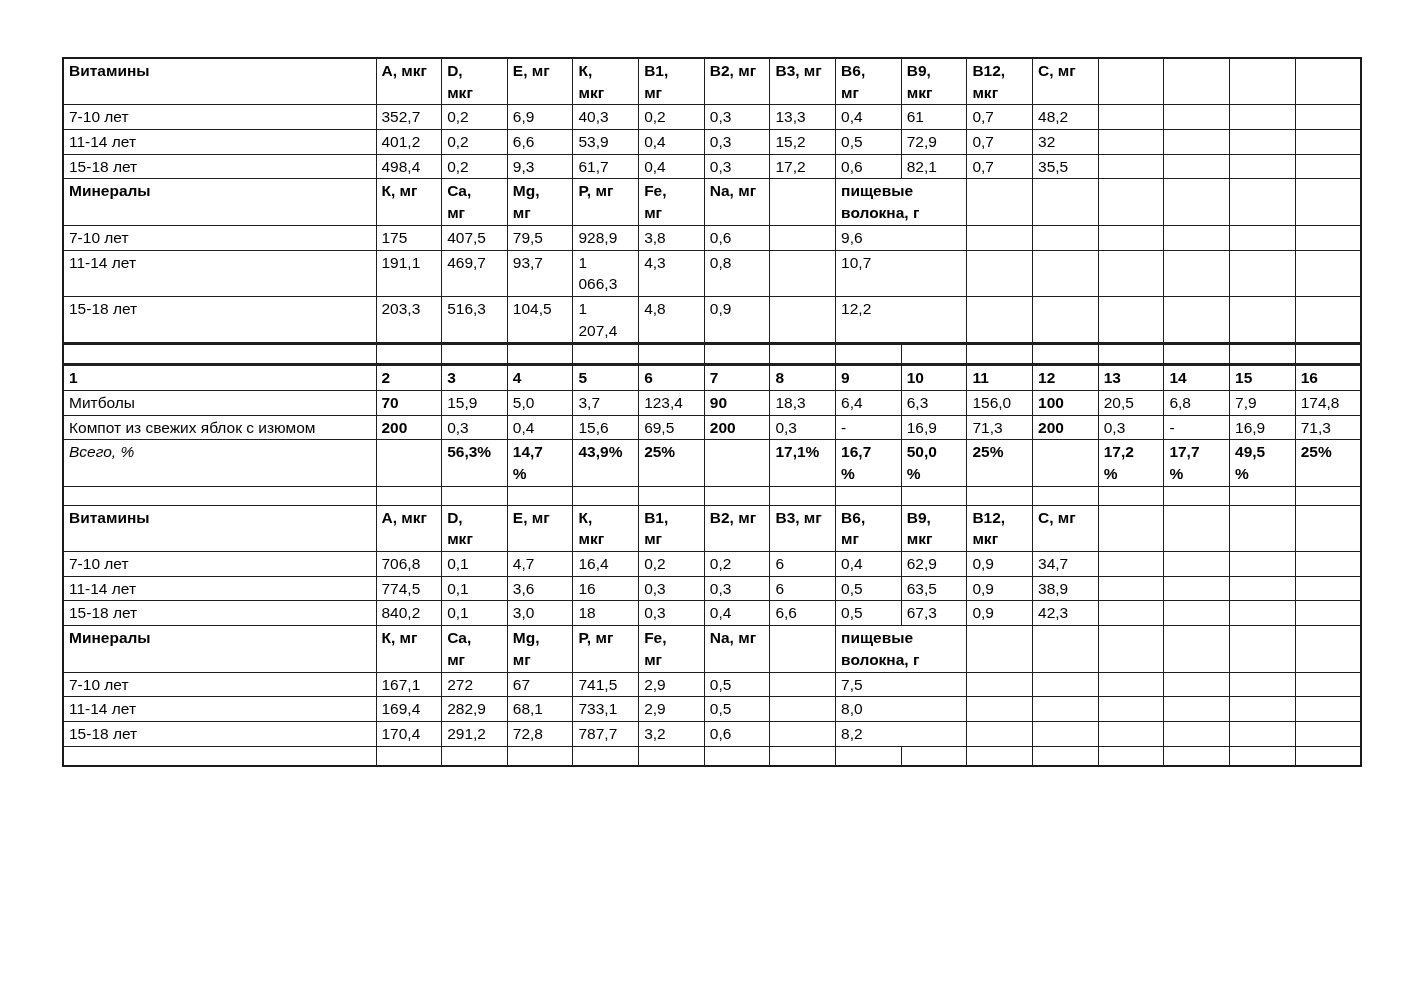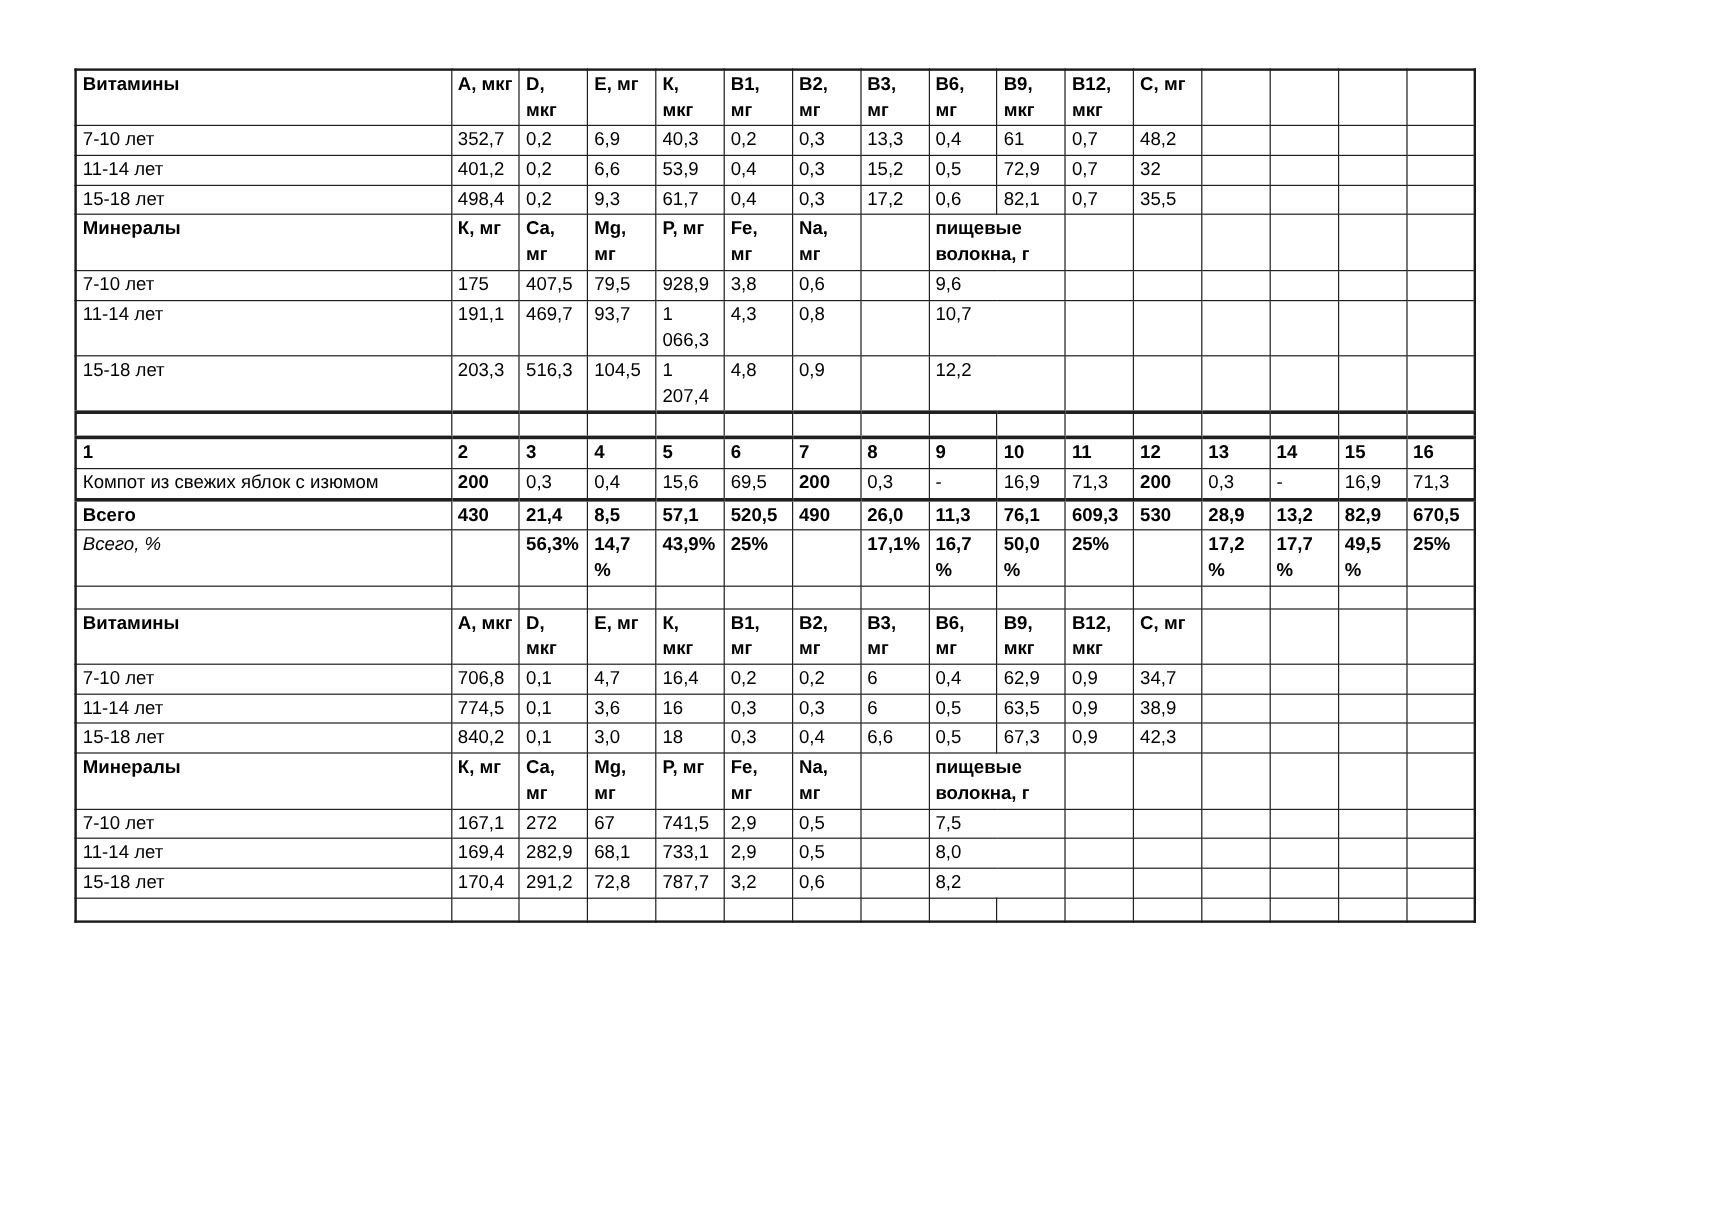--- a/index.html
+++ b/index.html
@@ -2,21 +2,21 @@
 <html><head>
 <meta charset="utf-8">
 <style>
   html,body { margin:0; padding:0; background:#ffffff; }
   .page {
     position:relative; width:1424px; height:1007px; background:#ffffff;
     font-family:"Liberation Sans", sans-serif; color:#000;
     overflow:hidden;
   }
   table.grid {
-    position:absolute; left:62px; top:57px; width:1168px;
+    position:absolute; left:62px; top:57px; width:1300px;
     border-collapse:collapse; table-layout:fixed;
     border:2.5px solid #1a1a1a;
   }
   col.c1 { width:313px; }
   td {
     border:1.5px solid #1f1f1f;
     padding:1px 5px;
     font-size:15.5px;
     line-height:1.4;
     vertical-align:top;
@@ -235,54 +235,54 @@
           <td class="b">9</td>
           <td class="b">10</td>
           <td class="b">11</td>
           <td class="b">12</td>
           <td class="b">13</td>
           <td class="b">14</td>
           <td class="b">15</td>
           <td class="b">16</td>
         </tr>
         <tr>
+          <td>Митболы</td>
+          <td class="b">70</td>
+          <td>15,9</td>
+          <td>5,0</td>
+          <td>3,7</td>
+          <td>123,4</td>
+          <td class="b">90</td>
+          <td>18,3</td>
+          <td>6,4</td>
+          <td>6,3</td>
+          <td>156,0</td>
+          <td class="b">100</td>
+          <td>20,5</td>
+          <td>6,8</td>
+          <td>7,9</td>
+          <td>174,8</td>
+        </tr>
+        <tr>
           <td>Компот из свежих яблок с изюмом</td>
           <td class="b">200</td>
           <td>0,3</td>
           <td>0,4</td>
           <td>15,6</td>
           <td>69,5</td>
           <td class="b">200</td>
           <td>0,3</td>
           <td>-</td>
           <td>16,9</td>
           <td>71,3</td>
           <td class="b">200</td>
           <td>0,3</td>
           <td>-</td>
           <td>16,9</td>
           <td>71,3</td>
-        </tr>
-        <tr class="thick">
-          <td class="b">Всего</td>
-          <td class="b">430</td>
-          <td class="b">21,4</td>
-          <td class="b">8,5</td>
-          <td class="b">57,1</td>
-          <td class="b">520,5</td>
-          <td class="b">490</td>
-          <td class="b">26,0</td>
-          <td class="b">11,3</td>
-          <td class="b">76,1</td>
-          <td class="b">609,3</td>
-          <td class="b">530</td>
-          <td class="b">28,9</td>
-          <td class="b">13,2</td>
-          <td class="b">82,9</td>
-          <td class="b">670,5</td>
         </tr>
         <tr>
           <td class="i">Всего, %</td>
           <td></td>
           <td class="b">56,3%</td>
           <td class="b">14,7
 %</td>
           <td class="b">43,9%</td>
           <td class="b">25%</td>
           <td></td>

